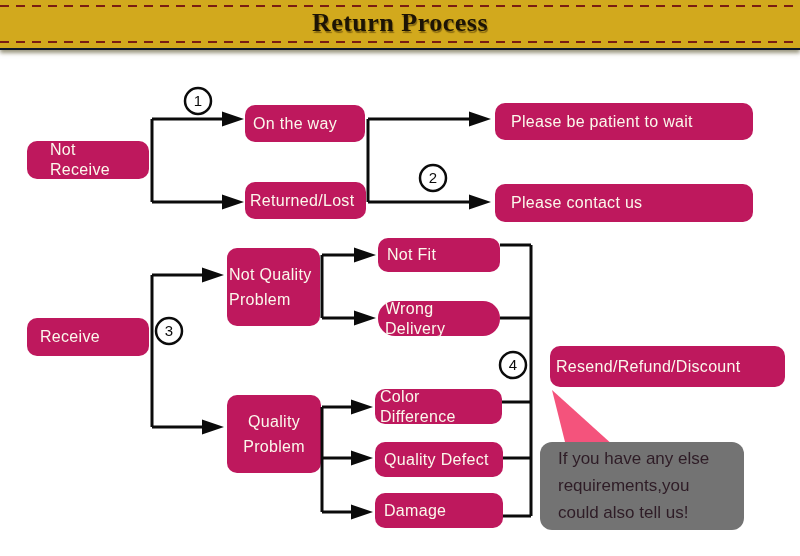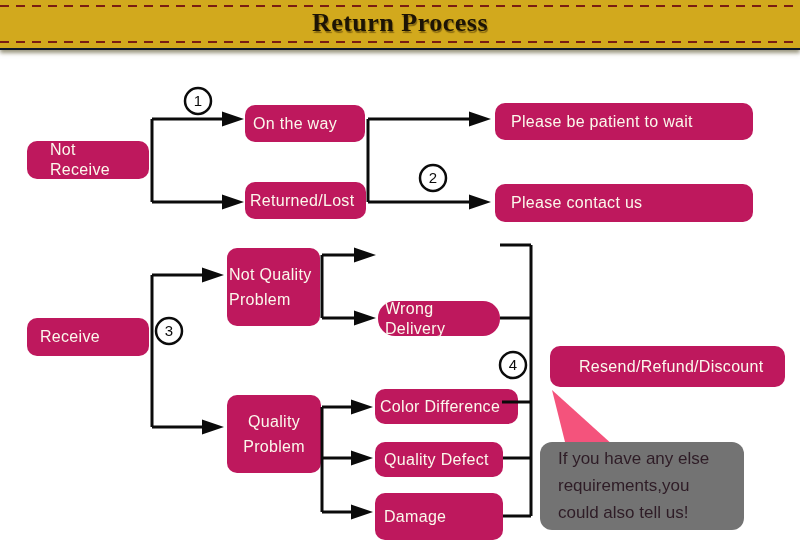--- a/index.html
+++ b/index.html
@@ -63,26 +63,27 @@
     <div id="banner-title">Return Process</div>
   </div>
 
   <div class="node" style="left:27px;top:141px;width:122px;height:38px;padding:0 23px;">Not Receive</div>
   <div class="node" style="left:245px;top:105px;width:120px;height:37px;padding:0 8px;">On the way</div>
   <div class="node" style="left:245px;top:182px;width:121px;height:37px;padding:0 5px;">Returned/Lost</div>
   <div class="node" style="left:495px;top:103px;width:258px;height:37px;padding:0 16px;">Please be patient to wait</div>
   <div class="node" style="left:495px;top:184px;width:258px;height:38px;padding:0 16px;">Please contact us</div>
   <div class="node" style="left:27px;top:318px;width:122px;height:38px;padding:3px 13px;">Receive</div>
   <div class="node multiline" style="left:227px;top:248px;width:93px;height:78px;padding:0 2px;">Not Quality Problem</div>
+  <div class="node" style="left:378px;top:238px;width:122px;height:34px;padding:0 9px;">Not Fit</div>
   <div class="node" style="left:378px;top:301px;width:122px;height:35px;padding:0 7px;border-radius:17px;">Wrong Delivery</div>
   <div class="node multiline center" style="left:227px;top:395px;width:94px;height:78px;">Quality Problem</div>
-  <div class="node" style="left:375px;top:389px;width:143px;height:35px;padding:0 5px;">Color Difference</div>
+  <div class="node" style="left:375px;top:389px;width:127px;height:35px;padding:0 5px;">Color Difference</div>
   <div class="node" style="left:375px;top:442px;width:128px;height:35px;padding:0 9px;">Quality Defect</div>
-  <div class="node" style="left:375px;top:493px;width:128px;height:47px;padding:0 9px;">Damage</div>
-  <div class="node" style="left:550px;top:346px;width:235px;height:41px;padding:0 29px;">Resend/Refund/Discount</div>
+  <div class="node" style="left:375px;top:493px;width:128px;height:35px;padding:0 9px;">Damage</div>
+  <div class="node" style="left:550px;top:346px;width:235px;height:41px;padding:0 6px;">Resend/Refund/Discount</div>
 
   <svg id="wires" width="800" height="556" viewBox="0 0 800 556">
 
     <g>
       <line class="wire" x1="152" y1="119" x2="152" y2="202"></line>
       <line class="wire" x1="152" y1="119" x2="224" y2="119"></line>
       <polygon class="head" points="244,119 222,111.5 222,126.5"></polygon>
       <line class="wire" x1="152" y1="202" x2="224" y2="202"></line>
       <polygon class="head" points="244,202 222,194.5 222,209.5"></polygon>
     </g>

